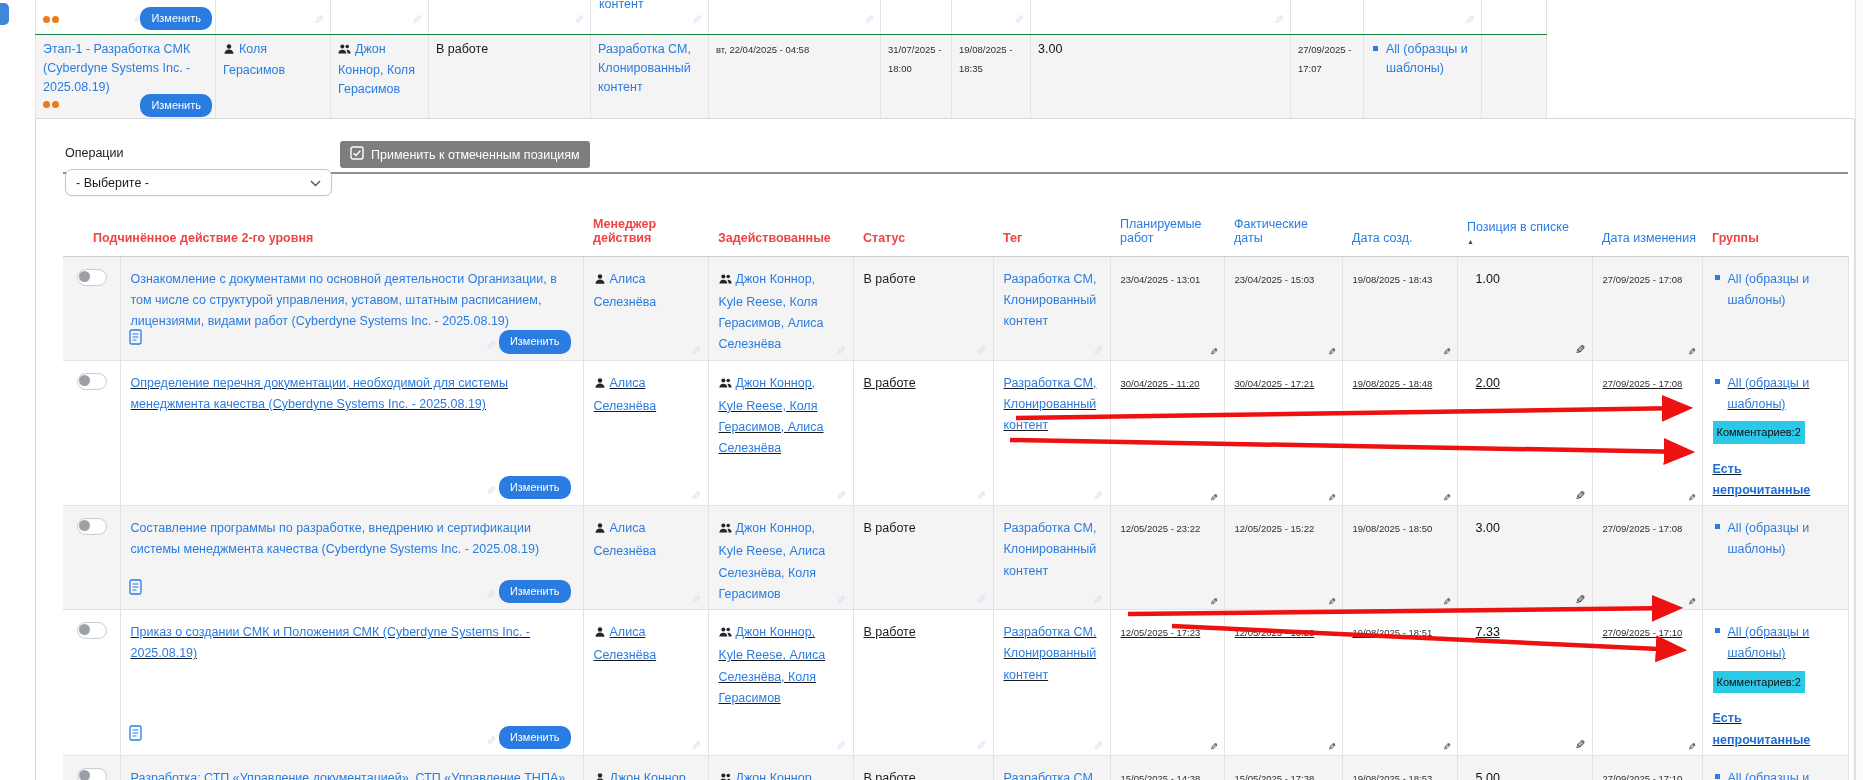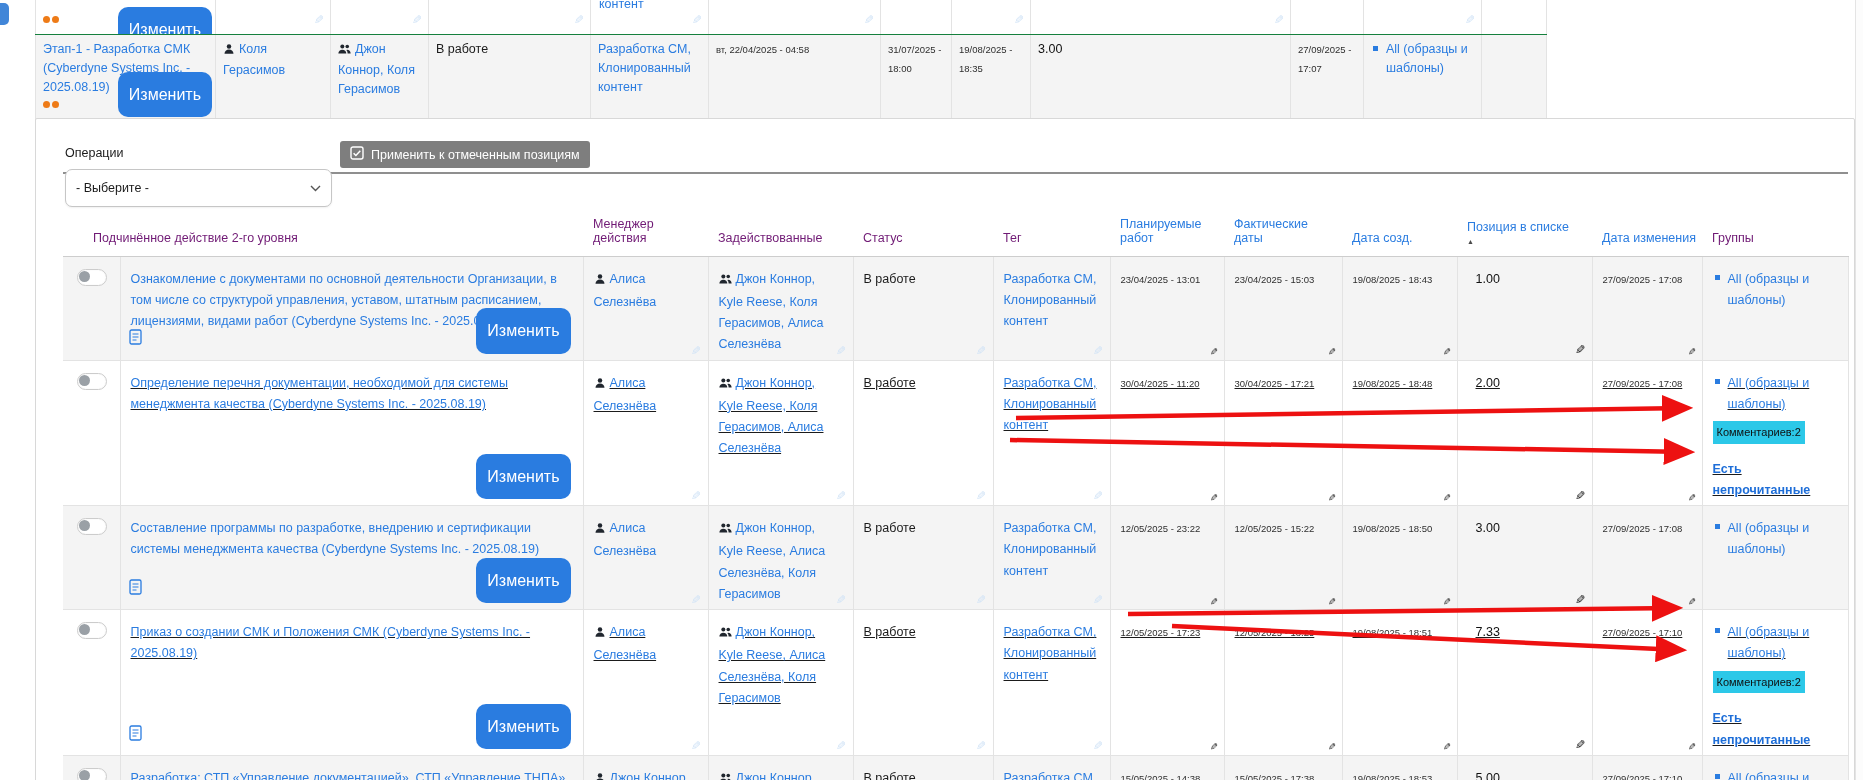--- a/index.html
+++ b/index.html
@@ -19,21 +19,21 @@
   .toptable{position:absolute;left:35px;top:0;}
   .toptable table{width:1511px;}
   .toptable td{border-right:1px solid #e3e3e3;border-bottom:1px solid #15803d;background:#fff;}
   .toptable td:first-child{border-left:1px solid #e3e3e3;}
   .r-partial td{height:32px;overflow:hidden;}
   .r-stage td{height:78px;background:#f4f4f4;padding:5px 8px 4px 7px;line-height:1.5;}
   .frag{color:#2a7ce0;margin-top:-4px;padding-left:7px;}
   .dots{position:absolute;left:7px;display:inline-block;}
   .dots i{display:inline-block;width:7px;height:7px;border-radius:50%;background:#ee7b17;margin-right:2px;}
   .btn-edit{border:none;background:#2a7ce0;color:#fff;font-family:"Liberation Sans",sans-serif;
-            font-size:16px;padding:13px 11px;border-radius:10px;cursor:pointer;line-height:1.2;}
+            font-size:11px;padding:5px 11px;border-radius:10px;cursor:pointer;line-height:1.2;}
   .r-partial .dots{top:12px;}
   .r-partial .btn-edit{position:absolute;right:3px;top:7px;}
   .r-stage .dots{bottom:8px;}
   .r-stage .btn-edit{position:absolute;right:3px;bottom:5px;}
   .date-sm{font-size:9.5px;color:#2e2e2e;}
   .pos-val{font-size:12.5px;color:#111;}
 
   
   .pcl{position:absolute;right:6px;bottom:3px;font-size:12px;color:#cfe2f6;
        display:inline-block;transform:scaleX(-1);cursor:pointer;line-height:1;}
@@ -44,32 +44,32 @@
 
   
   .grp{display:flex;align-items:flex-start;}
   .sq{flex:0 0 auto;width:5px;height:5px;background:#2a7ce0;margin:6px 8px 0 2px;}
   .badge{display:inline-block;background:#2cc8e8;color:#101010;font-size:11px;padding:2px 4px;margin-top:6px;}
   .unread{color:#1e6ed8;font-weight:bold;font-size:12.5px;margin-top:15px;}
 
   
   .panel{position:absolute;left:35px;top:118px;width:1818px;height:700px;border:1px solid #d8d8d8;border-radius:2px;background:#fff;}
   .ops-label{position:absolute;left:65px;top:146px;color:#1b1b1b;}
-  .ops-select{position:absolute;left:65px;top:169px;width:267px;height:38px;background:#fff;border:1px solid #c6c6c6;
+  .ops-select{position:absolute;left:65px;top:169px;width:267px;height:27px;background:#fff;border:1px solid #c6c6c6;
               border-radius:7px;box-shadow:0 1px 2px rgba(0,0,0,.06);z-index:3;display:flex;align-items:center;
               padding:0 10px;box-sizing:border-box;cursor:pointer;justify-content:space-between;}
   .btn-apply{position:absolute;left:340px;top:141px;height:27px;background:#7e7e7e;color:#fff;border:none;
              border-radius:3px;font-family:"Liberation Sans",sans-serif;font-size:12.5px;padding:0 10px;
              display:flex;align-items:center;gap:7px;cursor:pointer;}
 
   
   .grid-wrap{position:absolute;left:63px;top:172px;width:1785px;}
   .grid{width:1785px;border-top:2px solid #8f8f8f;}
   .grid thead td{vertical-align:bottom;padding:0 10px 11px 10px;border-bottom:1px solid #cdcdcd;}
-  .grid thead .h-black{font-weight:normal;color:#701a75;}
+  .grid thead .h-black{font-weight:bold;color:#ef4444;}
   .grid thead .h-blue{color:#2a7ce0;cursor:pointer;}
   .sort{display:block;font-size:7px;color:#4a4a4a;margin-top:4px;line-height:1;}
   .grid tbody td{height:102px;border-right:1px solid #e3e3e3;border-bottom:1px solid #e3e3e3;
                  padding:12px 10px 4px 10px;line-height:1.7;box-sizing:border-box;}
   .grid tbody td:first-child{border-left:none;}
   .grid tbody tr.gray td{background:#f4f4f4;}
   .grid tbody tr.white td{background:#fff;text-decoration:underline;}
   .grid td.c-toggle{padding:12px 0 0 14px;border-right:1px solid #e3e3e3;}
   .toggle{display:inline-block;width:28px;height:15px;border:1px solid #cccccc;border-radius:9px;background:#fff;
           position:relative;cursor:pointer;box-shadow:inset 0 0 2px rgba(0,0,0,.05);}

